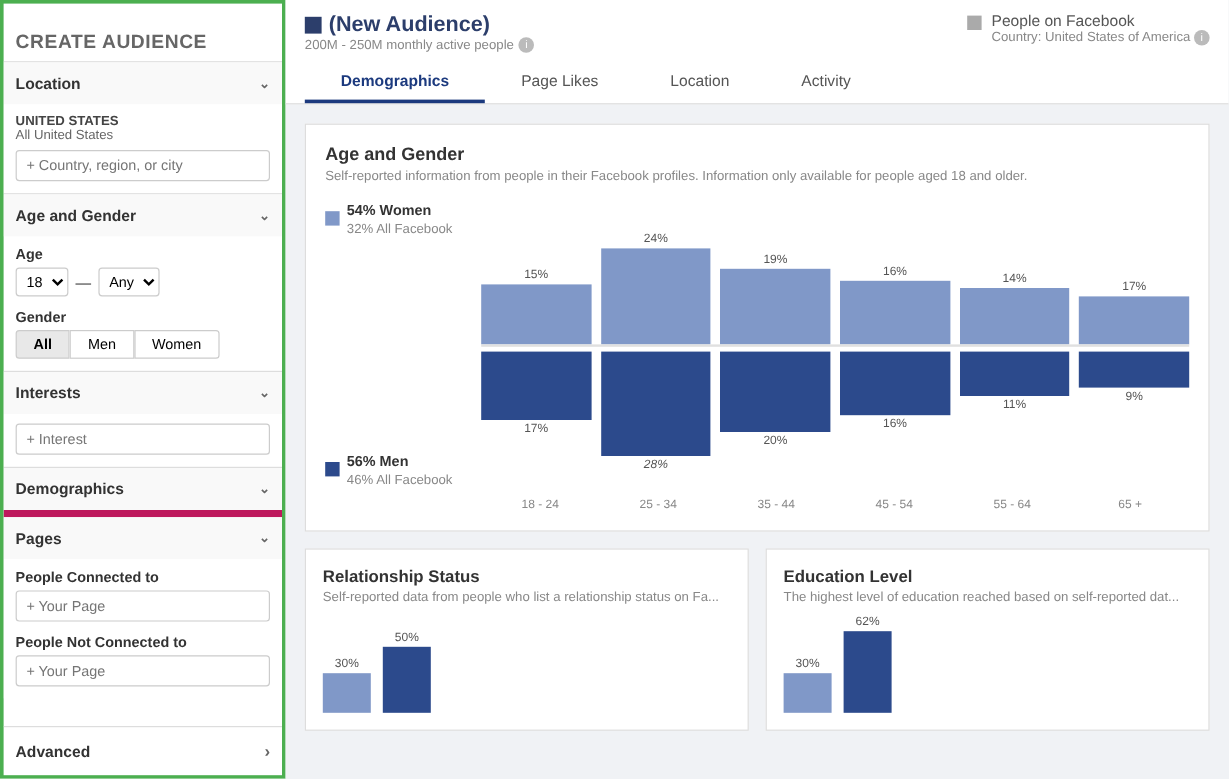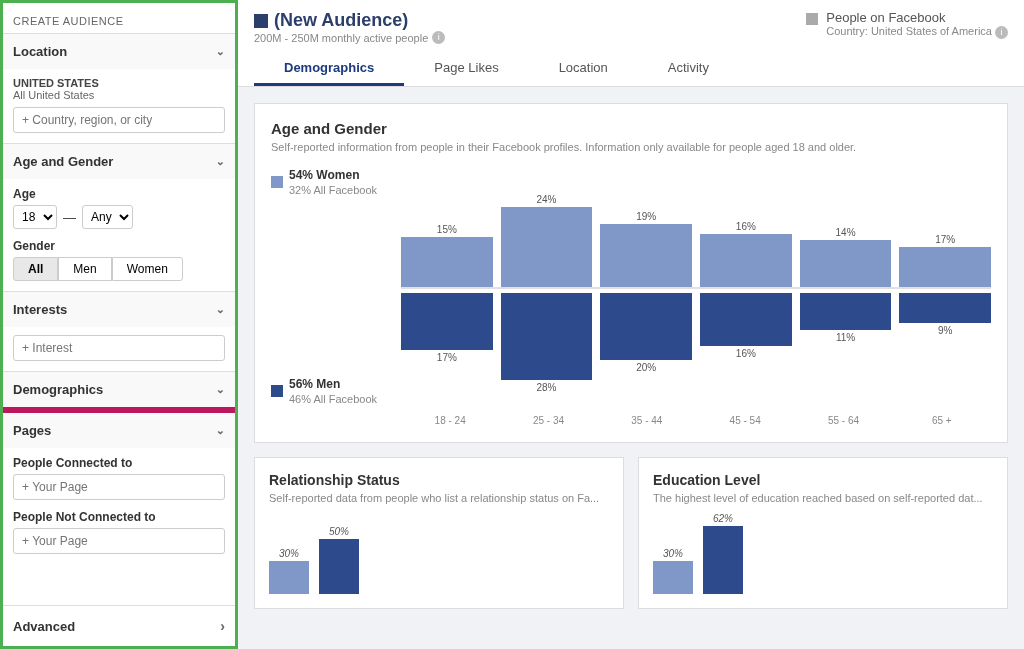--- a/index.html
+++ b/index.html
@@ -9,24 +9,24 @@
     .sidebar {
       width: 238px;
       min-width: 238px;
       background: #fff;
       border: 3px solid #4CAF50;
       display: flex;
       flex-direction: column;
       overflow-y: auto;
     }
     .sidebar-title {
-      font-size: 11px;
-      font-weight: normal;
+      font-size: 16px;
+      font-weight: bold;
       color: #666;
-      padding: 12px 10px 6px;
+      padding: 24px 10px 6px;
       letter-spacing: 0.5px;
     }
     .sidebar-section {
       border-top: 1px solid #ddd;
     }
     .sidebar-section-header {
       display: flex;
       justify-content: space-between;
       align-items: center;
       padding: 10px 10px;
@@ -296,21 +296,20 @@
     .mini-chart {
       display: flex;
       align-items: flex-end;
       gap: 10px;
       height: 80px;
     }
     .mini-bar-group {
       display: flex;
       flex-direction: column;
       align-items: center;
-      font-style: italic;
     }
     .mini-bar-pct { font-size: 10px; color: #555; margin-bottom: 2px; }
     .mini-bar { width: 40px; background: #8098c8; }
     .mini-bar.dark { background: #2c4a8c; }
 
     
     ::-webkit-scrollbar { width: 6px; }
     ::-webkit-scrollbar-thumb { background: #ccc; border-radius: 3px; }
   </style>
 </head>
@@ -474,21 +473,21 @@
                 <div class="bar" style="height:40px;width:100%;background:#8098c8;"></div>
               </div>
             </div>
           <div class="axis-divider"></div>
 
           <div class="men-bars" id="men-bars-row">
               <div class="bar-group" style="flex: 1 1 0%; display: flex; flex-direction: column; align-items: center; justify-content: flex-start; height: 100px;">
                 <div class="bar men-bar" style="height:57px;width:100%;background:#2c4a8c;"></div>
                 <span class="men-pct">17%</span>
               </div>
-              <div class="bar-group" style="flex: 1 1 0%; display: flex; flex-direction: column; align-items: center; justify-content: flex-start; height: 100px;">
+              <div class="bar-group" style="flex: 1 1 0%; display: flex; flex-direction: column; align-items: center; justify-content: flex-start; height: 100px; font-style: italic;">
                 <div class="bar men-bar" style="height:93px;width:100%;background:#2c4a8c;"></div>
                 <span class="men-pct">28%</span>
               </div>
               <div class="bar-group" style="flex: 1 1 0%; display: flex; flex-direction: column; align-items: center; justify-content: flex-start; height: 100px;">
                 <div class="bar men-bar" style="height:67px;width:100%;background:#2c4a8c;"></div>
                 <span class="men-pct">20%</span>
               </div>
               <div class="bar-group" style="flex: 1 1 0%; display: flex; flex-direction: column; align-items: center; justify-content: flex-start; height: 100px;">
                 <div class="bar men-bar" style="height:53px;width:100%;background:#2c4a8c;"></div>
                 <span class="men-pct">16%</span>

